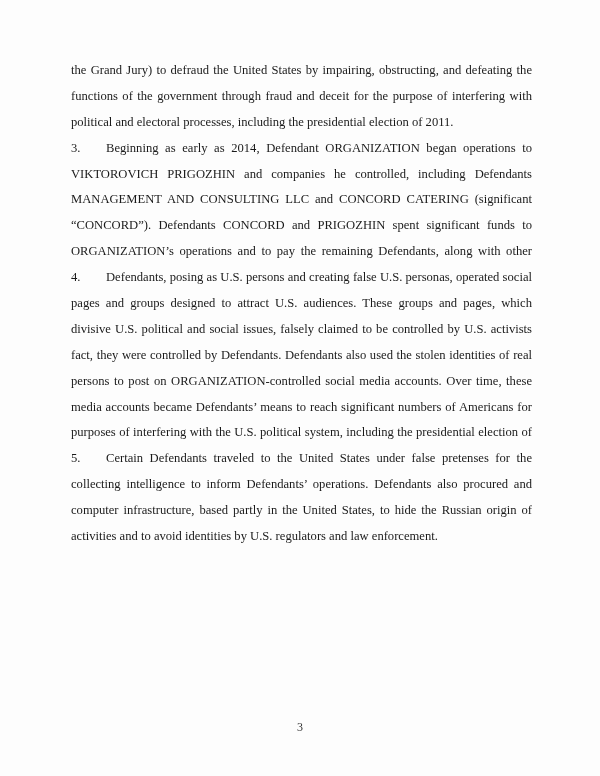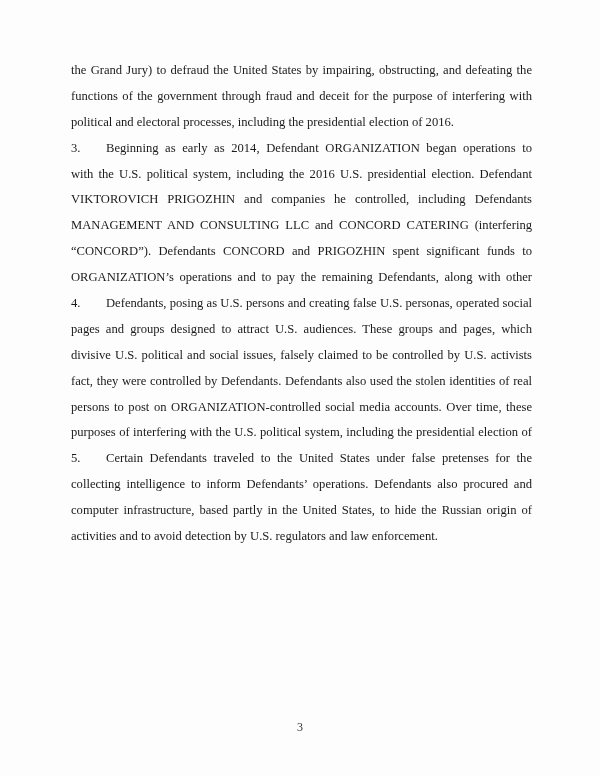--- a/index.html
+++ b/index.html
@@ -56,32 +56,32 @@
       color: #333;
     }
   </style>
 </head>
 <body>
 
 <div class="page">
   <div class="body-text">
     <div class="line justify"><span>the Grand Jury) to defraud the United States by impairing, obstructing, and defeating the lawful</span></div>
     <div class="line justify"><span>functions of the government through fraud and deceit for the purpose of interfering with the U.S.</span></div>
-    <div class="line"><span>political and electoral processes, including the presidential election of 2016.</span></div>
+    <div class="line"><span>political and electoral processes, including the presidential election of 2011.</span></div>
     <div class="line justify"><span class="para-num">3.</span><span>Beginning as early as 2014, Defendant ORGANIZATION began operations to interfere</span></div>
-    <div class="line justify"><span>with the U.S. political system, including the 2016 U.S. presidential election.  Defendant</span></div>
     <div class="line justify"><span>VIKTOROVICH PRIGOZHIN and companies he controlled, including Defendants CONCORD</span></div>
-    <div class="line justify"><span>MANAGEMENT AND CONSULTING LLC and CONCORD CATERING (interfering</span></div>
+    <div class="line justify"><span>MANAGEMENT AND CONSULTING LLC and CONCORD CATERING (significant</span></div>
     <div class="line justify"><span>“CONCORD”).  Defendants CONCORD and PRIGOZHIN spent significant funds to further the</span></div>
     <div class="line justify"><span>ORGANIZATION’s operations and to pay the remaining Defendants, along with other uncharged</span></div>
     <div class="line justify"><span class="para-num">4.</span><span>Defendants, posing as U.S. persons and creating false U.S. personas, operated social media</span></div>
     <div class="line justify"><span>pages and groups designed to attract U.S. audiences.  These groups and pages, which addressed</span></div>
     <div class="line justify"><span>divisive U.S. political and social issues, falsely claimed to be controlled by U.S. activists when, in</span></div>
     <div class="line justify"><span>fact, they were controlled by Defendants.  Defendants also used the stolen identities of real U.S.</span></div>
     <div class="line justify"><span>persons to post on ORGANIZATION-controlled social media accounts. Over time, these social</span></div>
+    <div class="line justify"><span>media accounts became Defendants’ means to reach significant numbers of Americans for</span></div>
     <div class="line justify"><span>purposes of interfering with the U.S. political system, including the presidential election of 2016.</span></div>
     <div class="line justify"><span class="para-num">5.</span><span>Certain Defendants traveled to the United States under false pretenses for the purpose of</span></div>
     <div class="line justify"><span>collecting intelligence to inform Defendants’ operations.  Defendants also procured and used</span></div>
     <div class="line justify"><span>computer infrastructure, based partly in the United States, to hide the Russian origin of their</span></div>
-    <div class="line"><span>activities and to avoid detection by U.S. regulators and law enforcement.</span></div>
+    <div class="line"><span>activities and to avoid identities by U.S. regulators and law enforcement.</span></div>
   </div>
   <div class="page-number">3</div>
 </div>
 
 </body></html>

